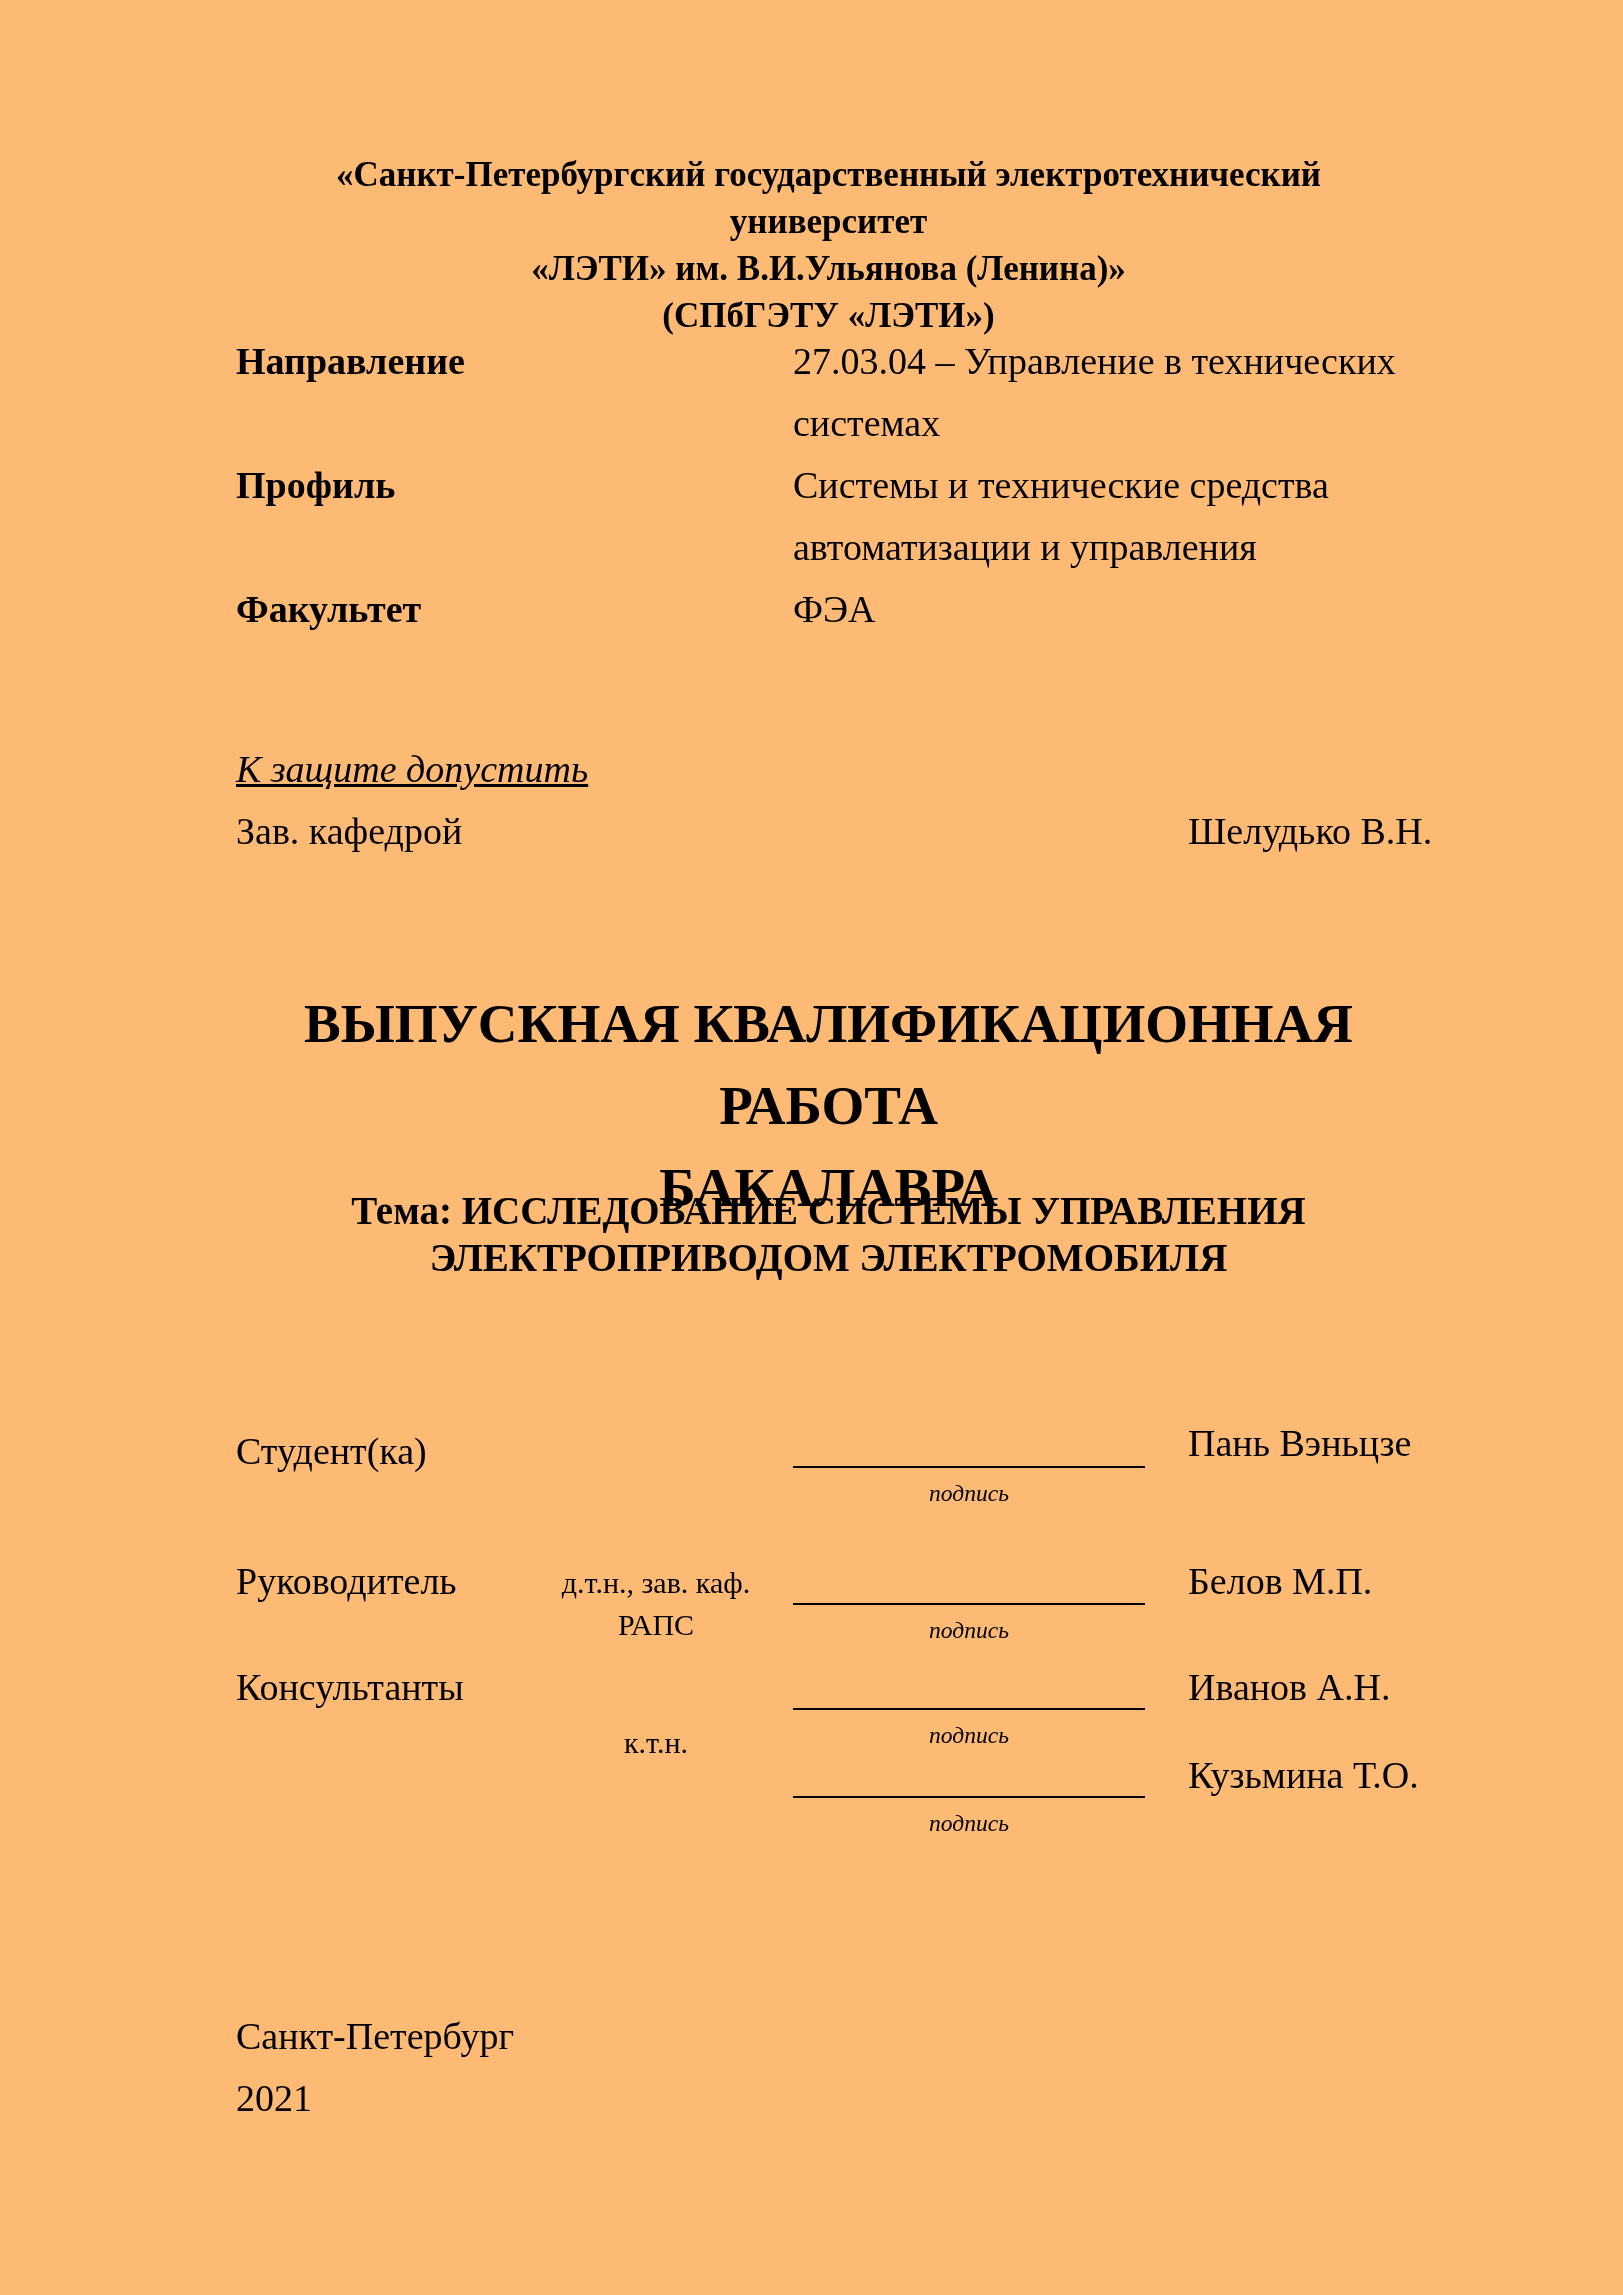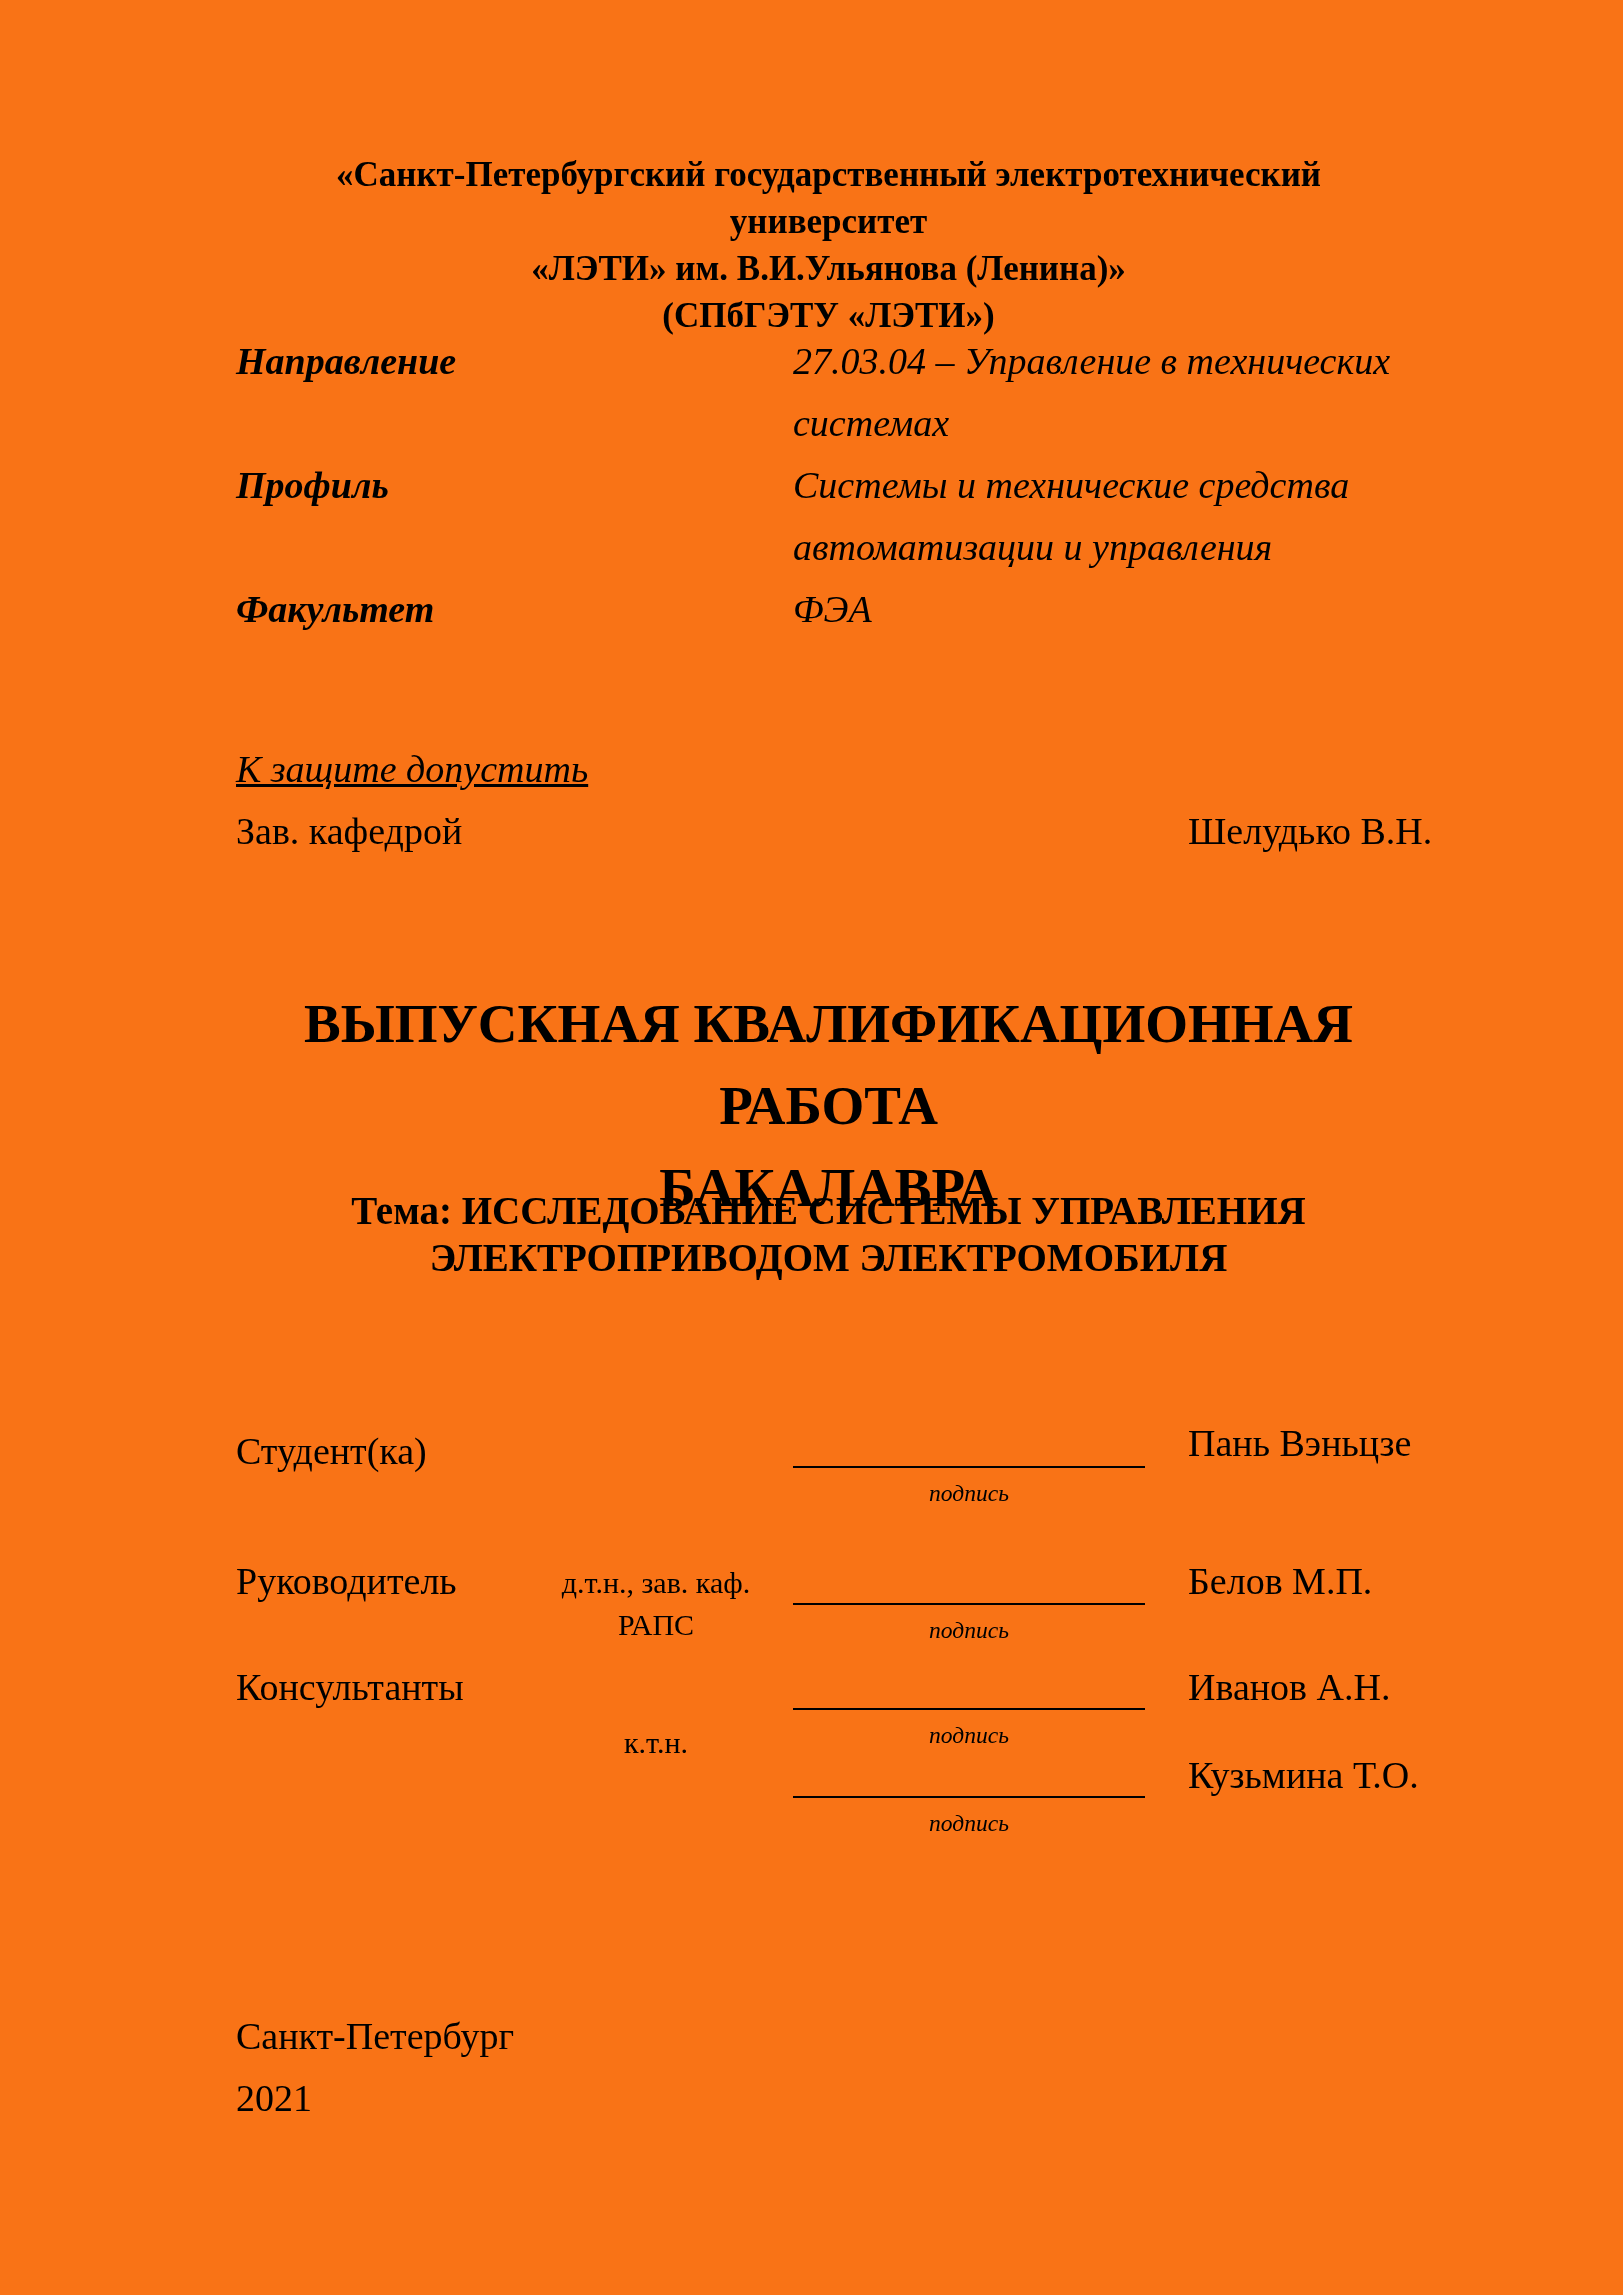--- a/index.html
+++ b/index.html
@@ -4,21 +4,21 @@
 <style>
   html, body {
     margin: 0;
     padding: 0;
     background: #ffffff;
   }
   .page {
     position: relative;
     width: 1623px;
     height: 2295px;
-    background: #f97316;
+    background: #fdba74;
     color: #000000;
     font-family: "Liberation Serif", "DejaVu Serif", serif;
     overflow: hidden;
   }
   .content {
     position: absolute;
     left: 236px;
     top: 0;
     width: 1185px;
     height: 100%;
@@ -38,21 +38,20 @@
     top: 330px;
     left: 0;
     width: 100%;
   }
   .field-line {
     position: relative;
     height: 62px;
     font-size: 38px;
     line-height: 62px;
     white-space: nowrap;
-    font-style: italic;
   }
   .flabel {
     position: absolute;
     left: 0;
     font-weight: bold;
   }
   .fvalue {
     position: absolute;
     left: 557px;
   }

